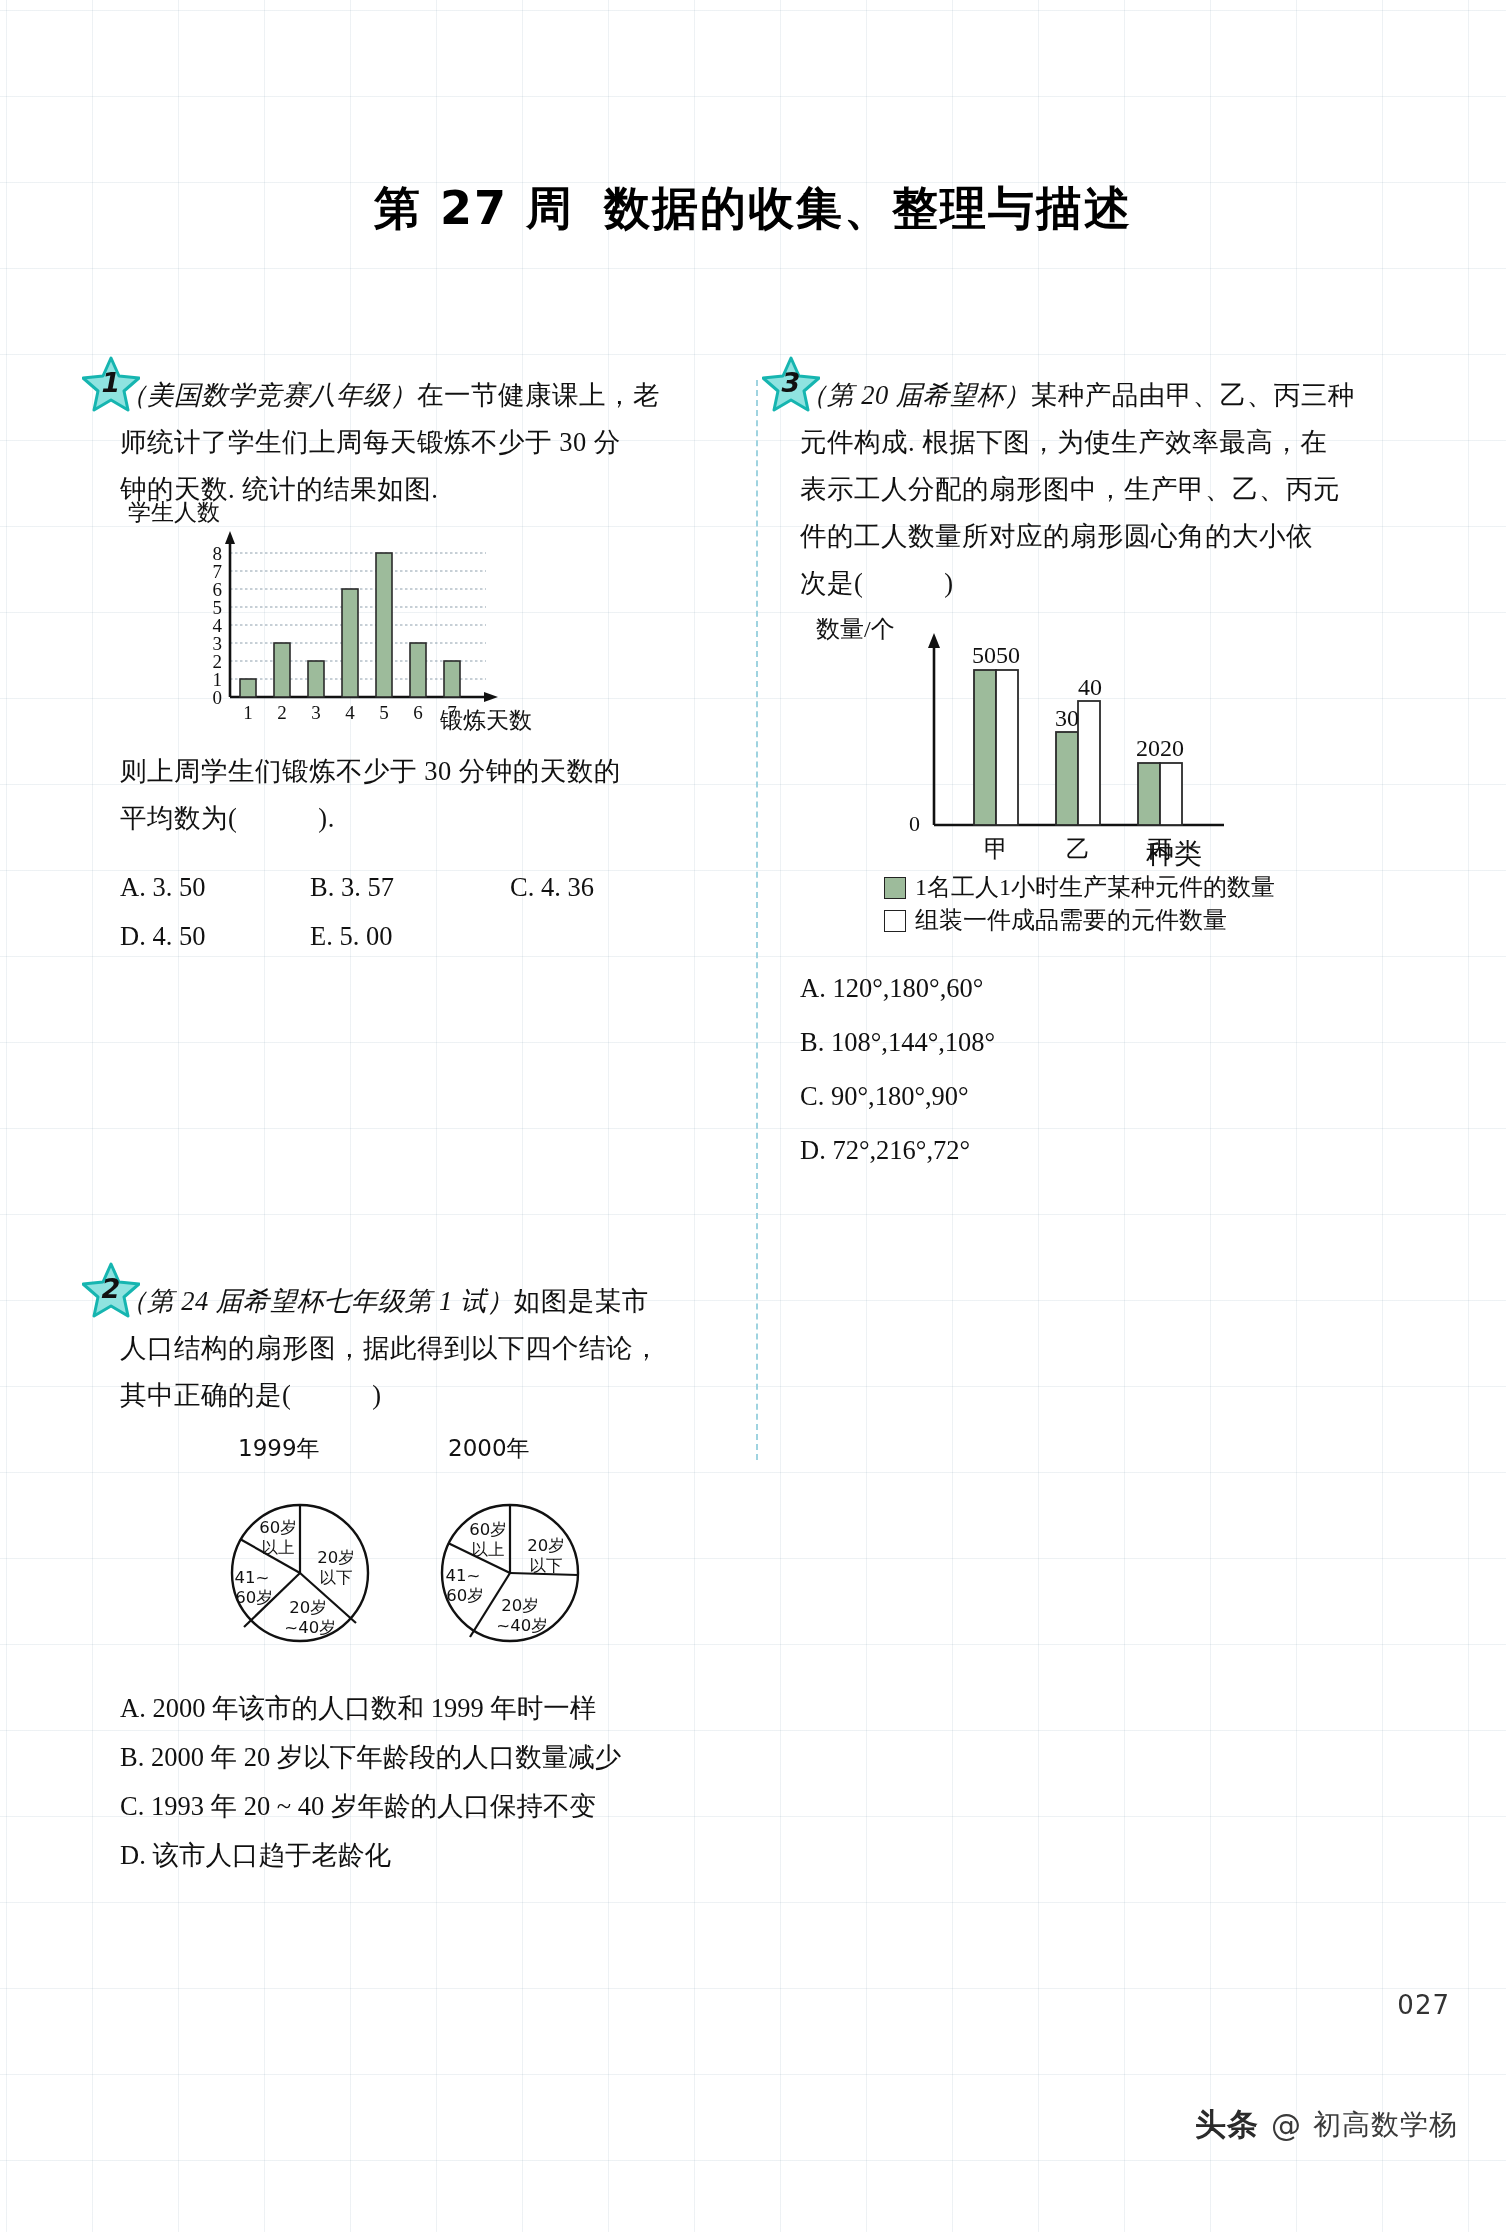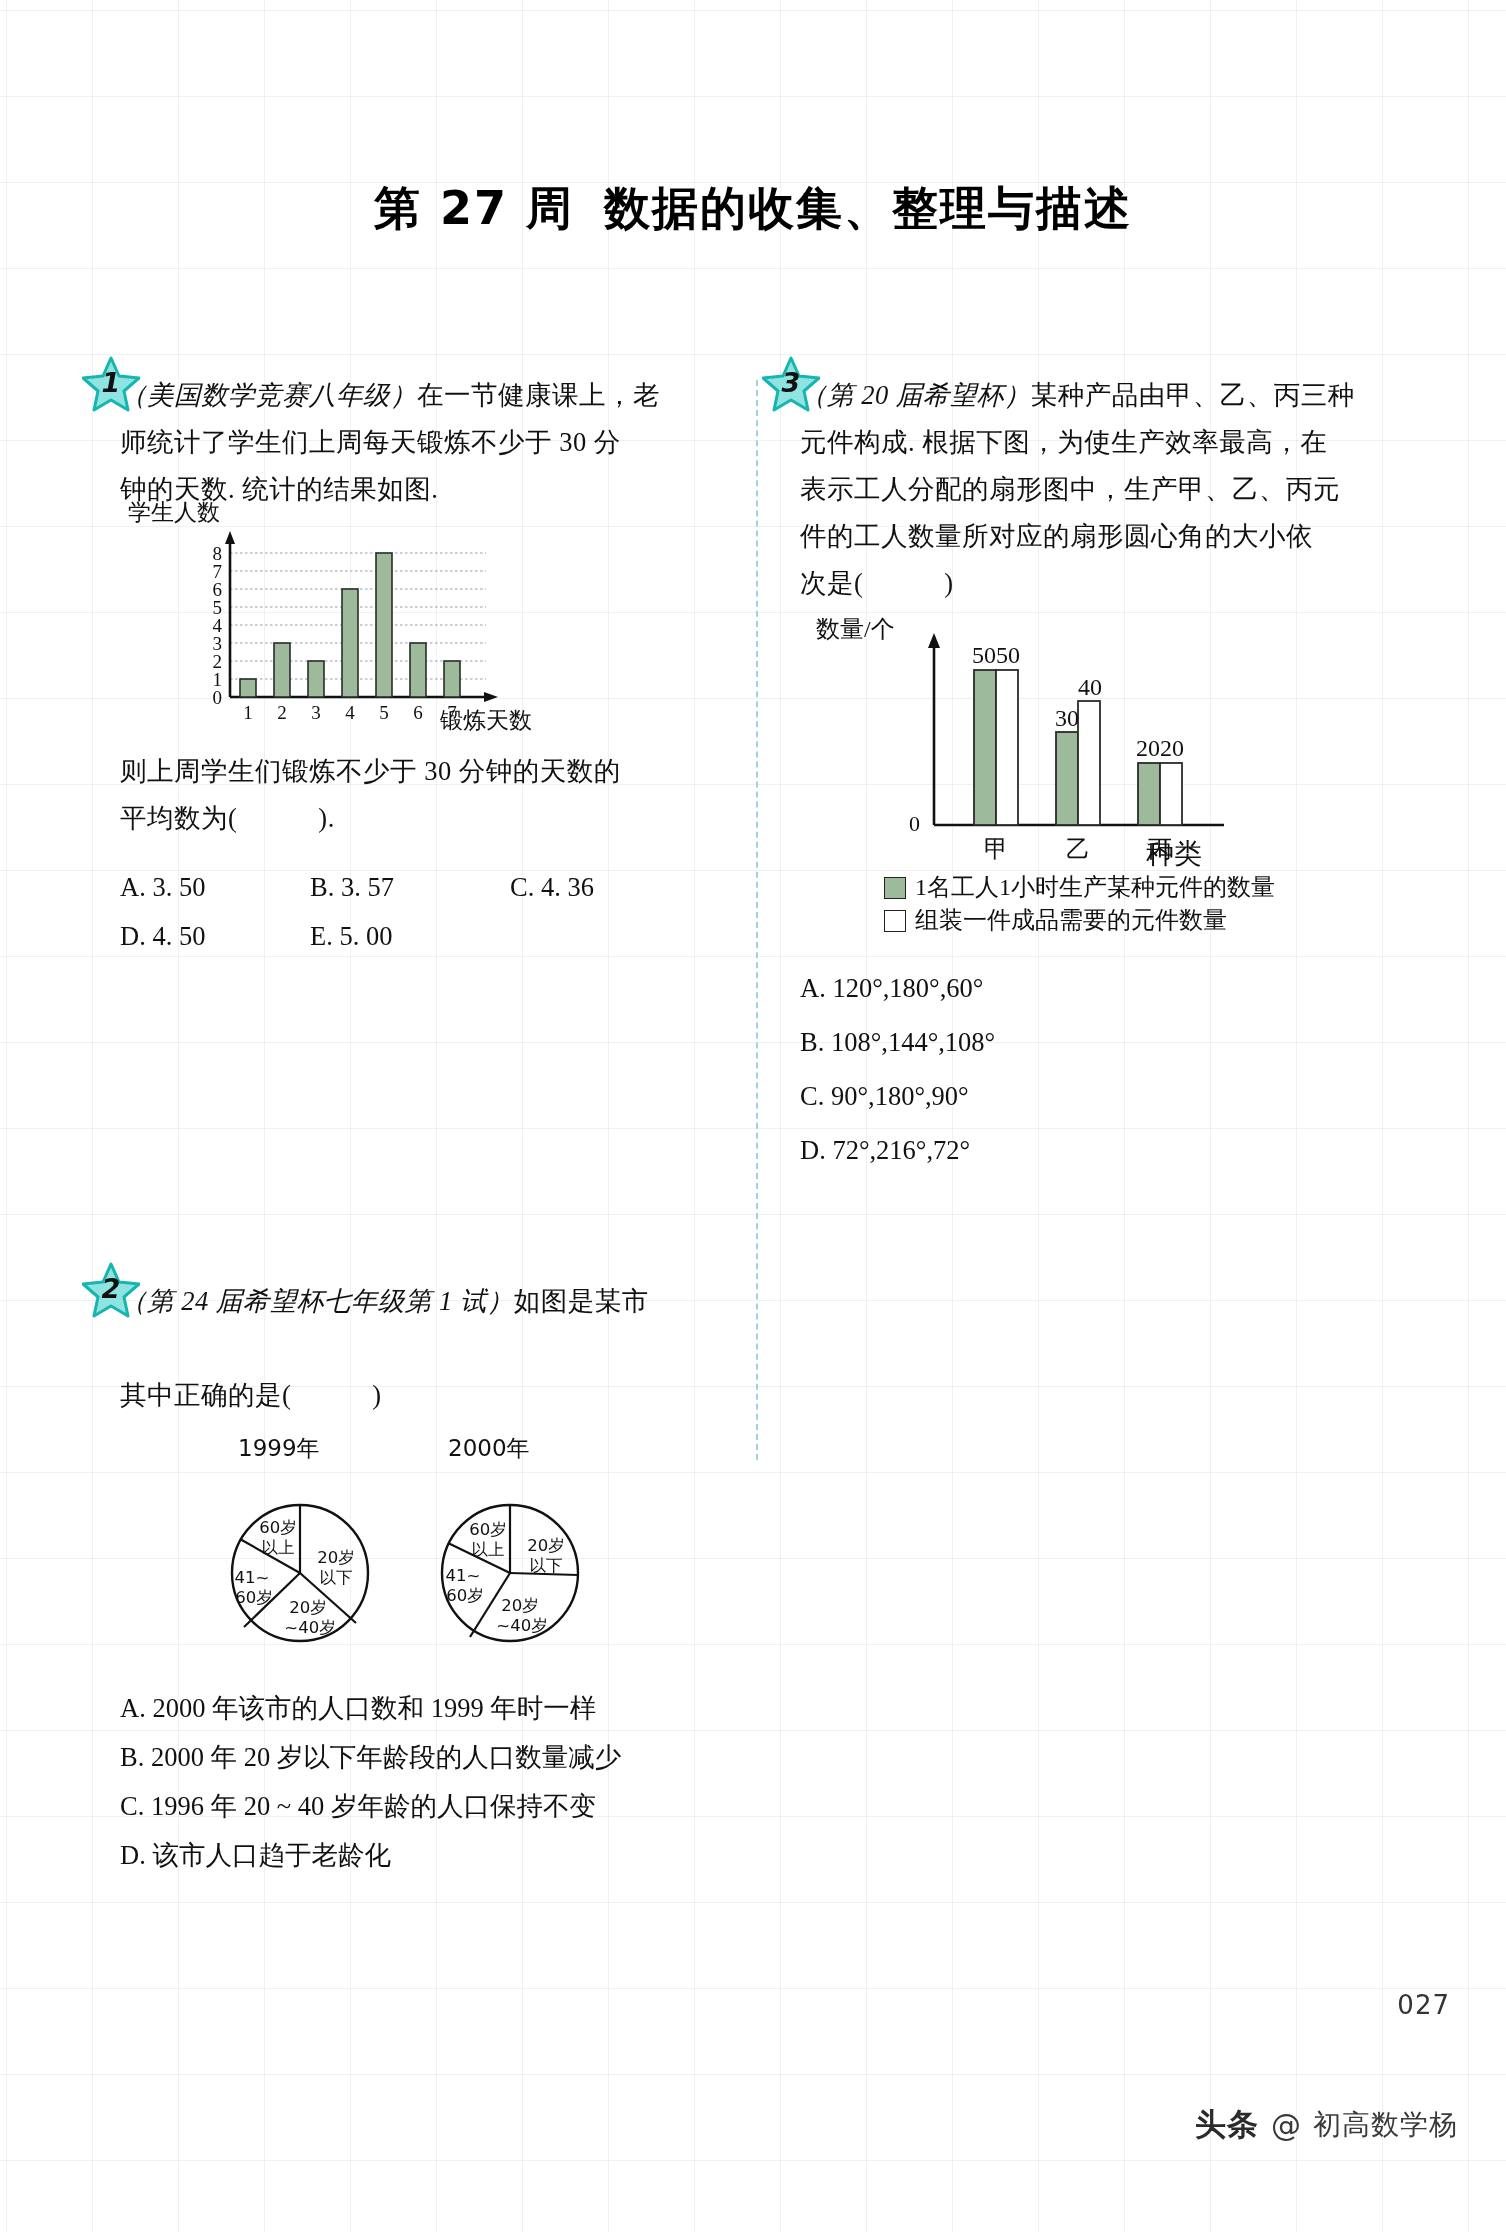--- a/index.html
+++ b/index.html
@@ -218,21 +218,21 @@
     <div class="prob" style="margin-top:318px;">
       <div class="star">
         <svg width="58" height="56" viewBox="0 0 58 56">
           <polygon points="29,2 37,20 57,22 42,35 46,54 29,44 12,54 16,35 1,22 21,20" fill="#8fe3e0" stroke="#16b5b0" stroke-width="3" stroke-linejoin="round"></polygon>
         </svg>
         <div class="num">2</div>
       </div>
 
       <div class="ptext">
         <span class="src">（第 24 届希望杯七年级第 1 试）</span><span>如图是某市</span><br>
-        <br>
+        <span>人口结构的扇形图，据此得到以下四个结论，</span><br>
         <span>其中正确的是(　　　)</span>
       </div>
 
       <div class="chart2">
         <div class="pieTitle" style="left:18px;top:0;">1999年</div>
         <div class="pieTitle" style="left:228px;top:0;">2000年</div>
 
         <svg width="420" height="230" viewBox="0 0 420 230" style="position:absolute;left:0;top:0;">
 
           <circle cx="80" cy="140" r="68" fill="none" stroke="#111" stroke-width="2.4"></circle>
@@ -266,21 +266,21 @@
               <text x="245" y="168">60岁</text>
             <text x="268" y="102">60岁</text>
               <text x="268" y="122">以上</text>
           </g>
         </svg>
       </div>
 
       <div class="opts">
         <div class="optline nowrap">A. 2000 年该市的人口数和 1999 年时一样</div>
         <div class="optline nowrap">B. 2000 年 20 岁以下年龄段的人口数量减少</div>
-        <div class="optline nowrap">C. 1996 年 20 ~ 40 岁年龄的人口保持不变</div>
+        <div class="optline nowrap">C. 1993 年 20 ~ 40 岁年龄的人口保持不变</div>
         <div class="optline nowrap">D. 该市人口趋于老龄化</div>
       </div>
     </div>
 
   </div>
 
   <div class="col-right">
 
     <div class="prob">
       <div class="star">

